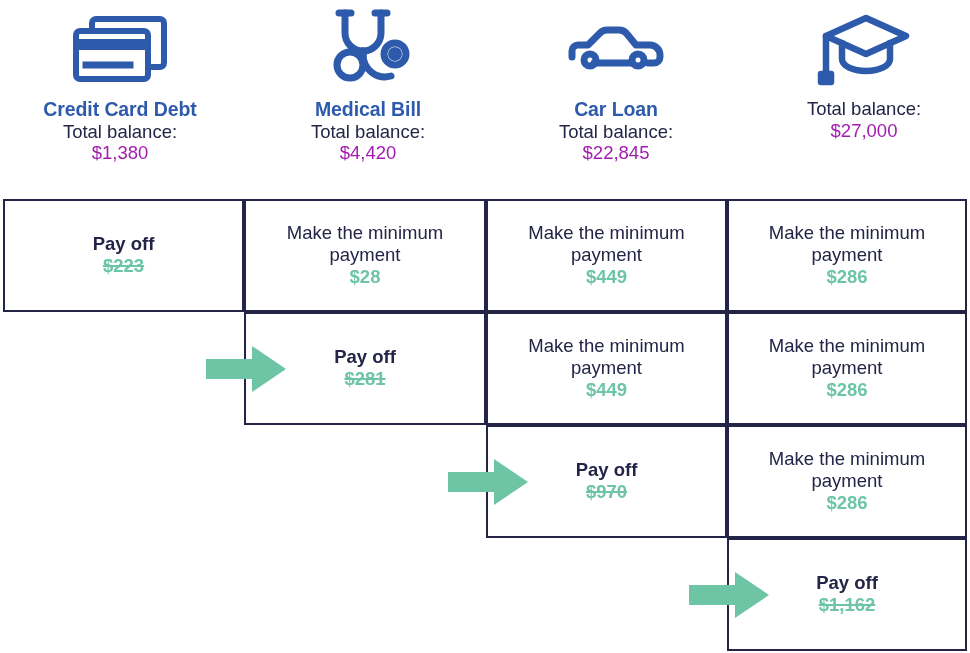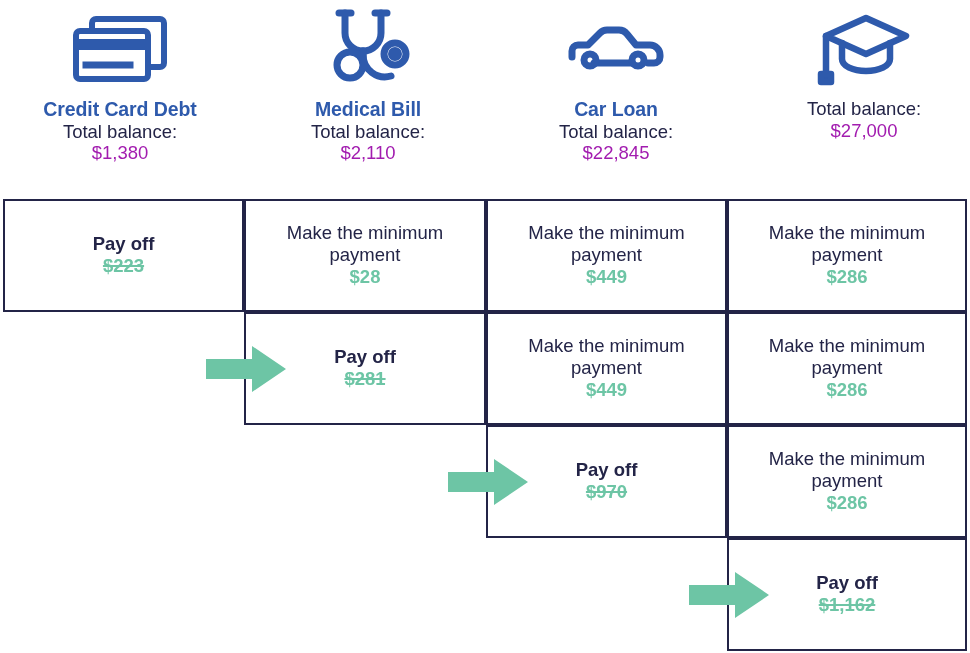--- a/index.html
+++ b/index.html
@@ -142,21 +142,21 @@
       <line x1="14" y1="7" x2="26" y2="7"></line>
       <line x1="50" y1="7" x2="62" y2="7"></line>
       <path d="M38 45 v14 a13 13 0 0 1 -26 0 a13 13 0 0 1 26 0"></path>
       <path d="M38 45 v4 a22 22 0 0 0 28 21"></path>
       <circle cx="70" cy="48" r="11"></circle>
       <circle cx="70" cy="48" r="3.5"></circle>
     </svg>
         </div>
         <div class="debt-name">Medical Bill</div>
         <div class="debt-balance-label">Total balance:</div>
-        <div class="debt-balance-value">$2,110</div>
+        <div class="debt-balance-value">$4,420</div>
       </div>
       <div class="debt-col">
         <div class="debt-icon">
     <svg width="100" height="48" viewBox="0 0 100 48" fill="none" stroke="#2E5AAC" stroke-width="7" stroke-linecap="round" stroke-linejoin="round">
       <path d="M6 32 v-6 a6 6 0 0 1 6 -6 h10 l12 -12 a10 10 0 0 1 7 -3 h12 a10 10 0 0 1 8 4 l9 11 h14 a10 10 0 0 1 10 10 v2 a6 6 0 0 1 -6 6 h-6"></path>
       <line x1="28" y1="38" x2="66" y2="38"></line>
       <circle cx="24" cy="35" r="6"></circle>
       <circle cx="72" cy="35" r="6"></circle>
     </svg>
         </div>

